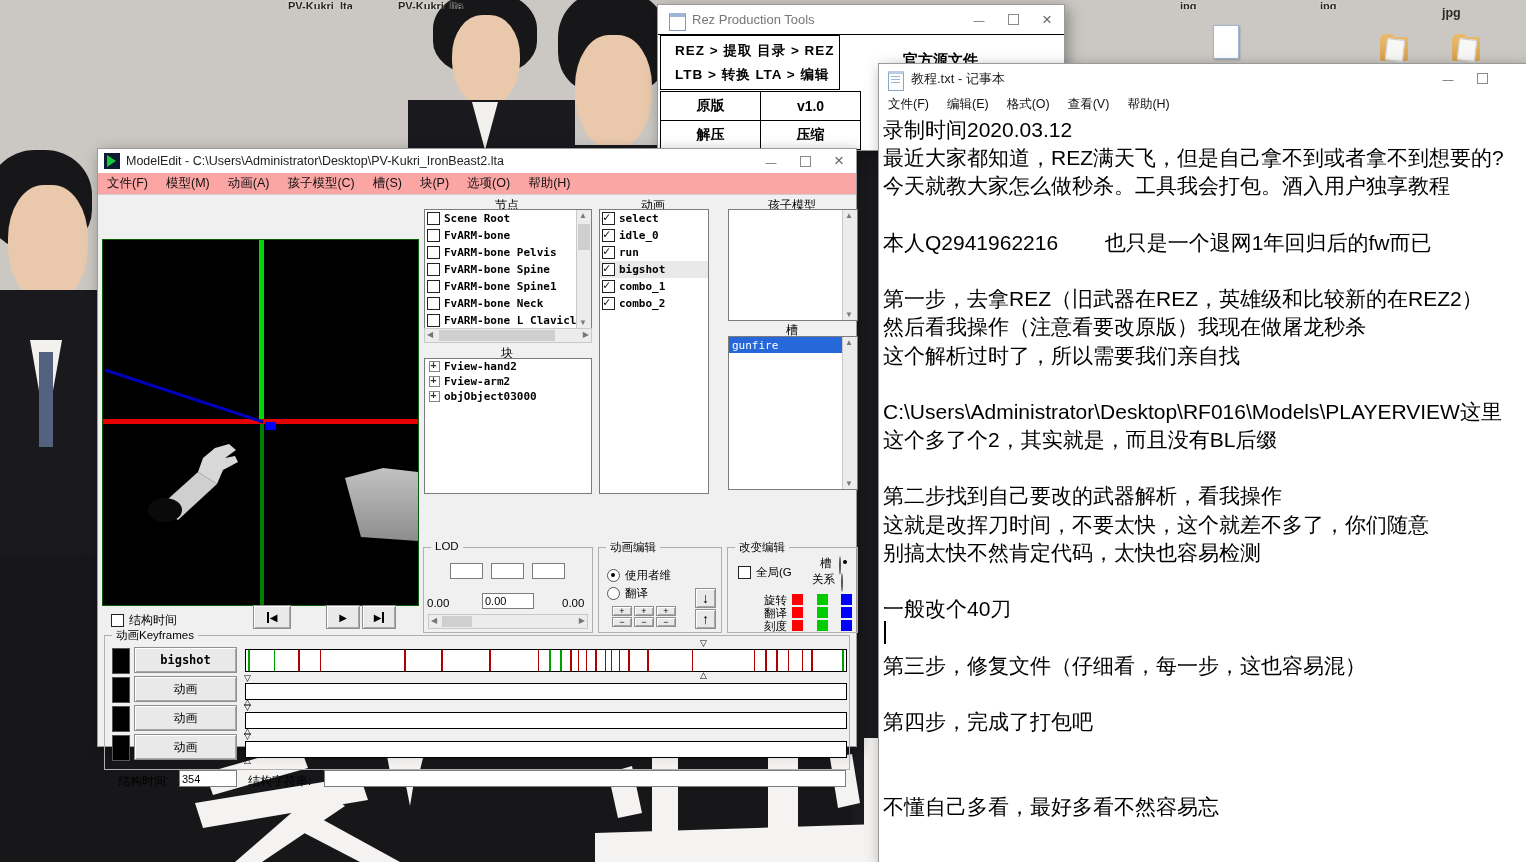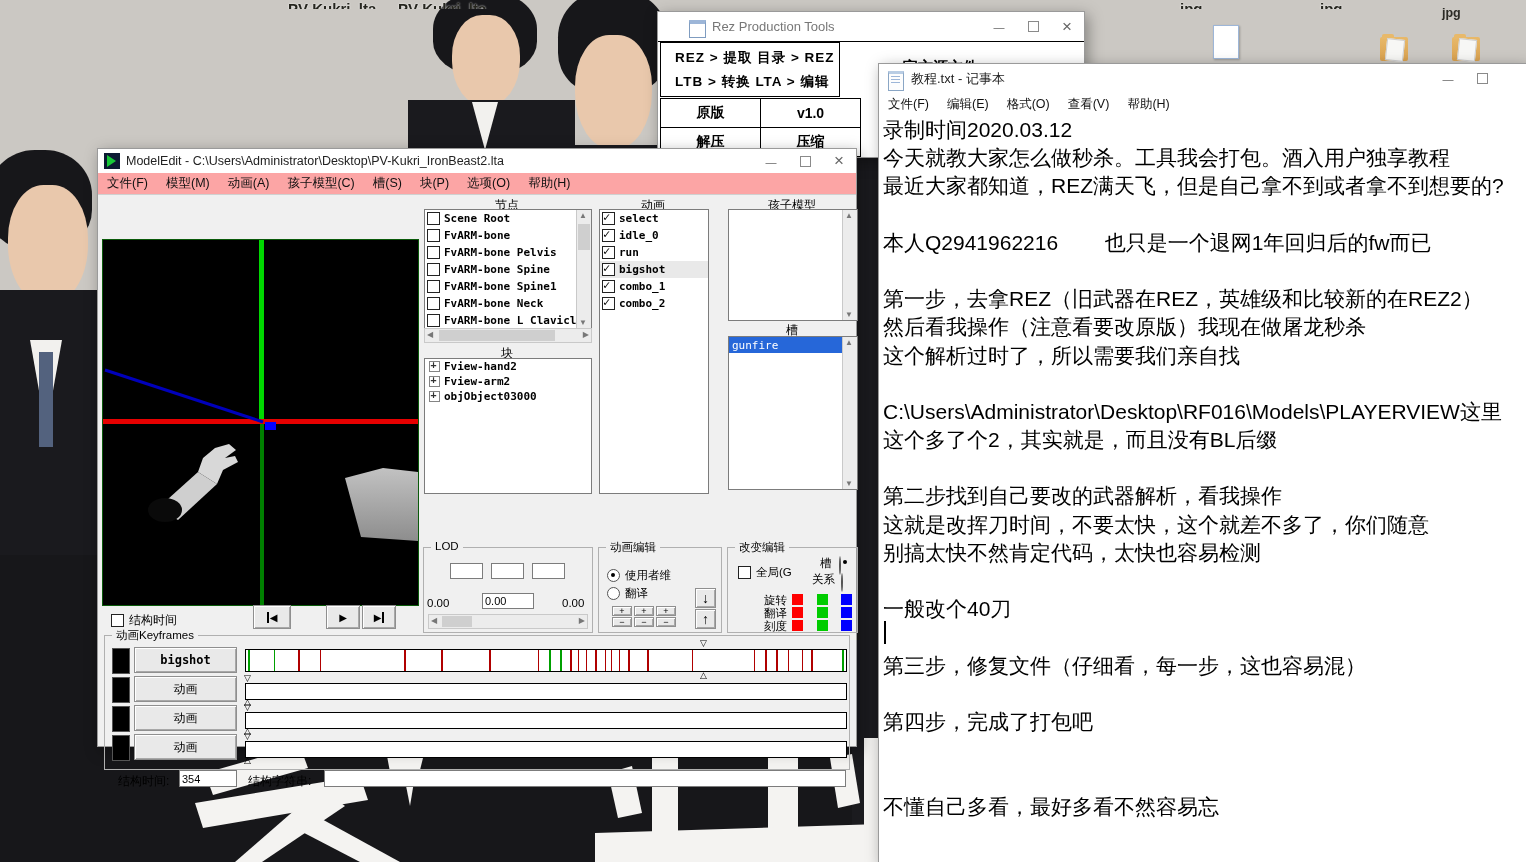--- a/index.html
+++ b/index.html
@@ -4,21 +4,21 @@
 <style>
   html,body{margin:0;padding:0;background:#555;}
   #screen{position:relative;width:1526px;height:862px;overflow:hidden;background:#cbc8c3;
           font-family:"Liberation Sans",sans-serif;color:#000;}
   .ab{position:absolute;}
   
   .hair{background:#17171a;border-radius:45% 45% 40% 40%;}
   .face{background:#e9c8ac;border-radius:46% 46% 52% 52%;}
   .suit{background:#1a1a1e;}
   .shirt{background:#f2f1ee;}
-  .cutlabel{overflow:hidden;color:#26261f;font-size:15px;font-weight:bold;text-shadow:0 0 2px #fff;padding-left:20px;}
+  .cutlabel{overflow:hidden;color:#26261f;font-size:11px;font-weight:bold;text-shadow:0 0 2px #fff;padding-left:20px;}
   .folder{width:28px;height:24px;background:linear-gradient(#e8b96a,#d9a14f);border-radius:2px;position:absolute;}
   .folder:before{content:"";position:absolute;left:2px;top:-3px;width:12px;height:5px;background:#e8b96a;border-radius:2px 2px 0 0;}
   .folder:after{content:"";position:absolute;left:6px;top:2px;width:16px;height:20px;background:#f7f7f5;border:1px solid #cfcfcf;transform:rotate(6deg);}
   .fileicon{width:24px;height:32px;background:#fff;border:1px solid #9db6d8;box-shadow:1px 1px 2px rgba(0,0,0,.25);}
   
   .win{position:absolute;background:#fff;border:1px solid #9a9a9a;box-shadow:3px 4px 14px rgba(0,0,0,.35);}
   .titlebar{position:relative;height:29px;background:#fff;display:flex;align-items:center;}
   .title{font-size:13px;color:#222;white-space:nowrap;}
   .wbtns{position:absolute;right:0;top:0;height:100%;display:flex;}
   .wbtn{width:34px;height:100%;display:flex;align-items:center;justify-content:center;color:#555;font-size:13px;}
@@ -117,21 +117,21 @@
 
   <div class="ab cutlabel" style="left:268px;top:0;width:104px;height:9px;">PV-Kukri_lta</div>
   <div class="ab cutlabel" style="left:378px;top:0;width:104px;height:9px;">PV-Kukri_lta</div>
   <div class="ab cutlabel" style="left:1160px;top:0;width:70px;height:9px;">jpg</div>
   <div class="ab cutlabel" style="left:1300px;top:0;width:70px;height:9px;">jpg</div>
   <div class="ab" style="left:1442px;top:6px;width:50px;font-size:12.5px;font-weight:bold;color:#2b2b25;">jpg</div>
   <div class="ab fileicon" style="left:1213px;top:25px;"></div>
   <div class="folder" style="left:1380px;top:37px;"></div>
   <div class="folder" style="left:1452px;top:37px;"></div>
 
-  <div id="rez" class="win" style="left:657px;top:11px;width:406px;height:145px;z-index:10;padding-left:20px;">
+  <div id="rez" class="win" style="left:657px;top:4px;width:406px;height:145px;z-index:10;">
     <div class="titlebar">
       <div class="ab" style="left:11px;top:8px;width:15px;height:13px;background:#fff;border:1px solid #7f9cc0;border-top:4px solid #9db6d8;"></div>
       <span class="title" style="margin-left:34px;color:#777;">Rez Production Tools</span>
       <div class="wbtns">
         <div class="wbtn">
             <span class="ico-min"></span>
           </div>
         <div class="wbtn">
             <span class="ico-max"></span>
           </div>
@@ -451,22 +451,22 @@
     </div>
     <div class="menubar">
       <span>文件(F)</span>
       <span>编辑(E)</span>
       <span>格式(O)</span>
       <span>查看(V)</span>
       <span>帮助(H)</span>
     </div>
     <div class="np-text">
       <div class="np-line">录制时间2020.03.12</div>
+      <div class="np-line">最近大家都知道，REZ满天飞，但是自己拿不到或者拿不到想要的?</div>
       <div class="np-line">今天就教大家怎么做秒杀。工具我会打包。酒入用户独享教程</div>
-      <div class="np-line">最近大家都知道，REZ满天飞，但是自己拿不到或者拿不到想要的?</div>
       <div class="np-line"></div>
       <div class="np-line">本人Q2941962216        也只是一个退网1年回归后的fw而已</div>
       <div class="np-line"></div>
       <div class="np-line">第一步，去拿REZ（旧武器在REZ，英雄级和比较新的在REZ2）</div>
       <div class="np-line">然后看我操作（注意看要改原版）我现在做屠龙秒杀</div>
       <div class="np-line">这个解析过时了，所以需要我们亲自找</div>
       <div class="np-line"></div>
       <div class="np-line">C:\Users\Administrator\Desktop\RF016\Models\PLAYERVIEW这里</div>
       <div class="np-line">这个多了个2，其实就是，而且没有BL后缀</div>
       <div class="np-line"></div>

